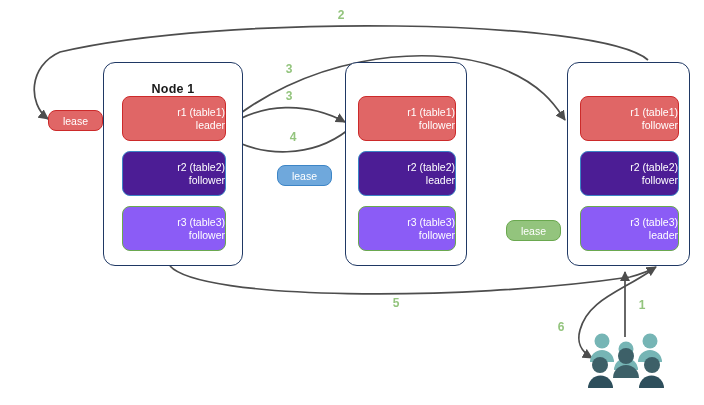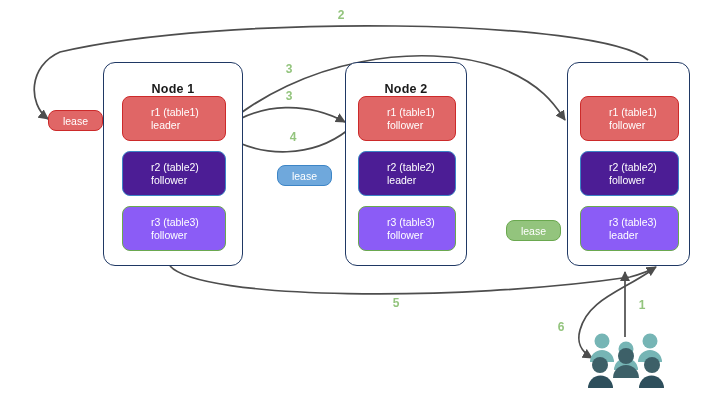--- a/index.html
+++ b/index.html
@@ -41,27 +41,26 @@
     color: #1a1a1a;
     letter-spacing: 0.2px;
     margin-top: 10px;
   }
   .replica {
     position: absolute;
     box-sizing: border-box;
     border-radius: 8px;
     display: flex;
     flex-direction: column;
-    align-items: flex-start;
+    align-items: flex-end;
     justify-content: center;
     color: #ffffff;
     font-size: 10.5px;
     line-height: 13px;
     text-align: center;
-    padding-left: 28px;
   }
   .replica .ln { display: block; }
   .rep-red   { background: #e06666; border: 1.4px solid #cc2a2a; }
   .rep-blue  { background: #4c1d95; border: 1.4px solid #3d85c6; }
   .rep-green { background: #8b5cf6; border: 1.4px solid #6aa84f; }
 
   .lease {
     position: absolute;
     box-sizing: border-box;
     border-radius: 8px;
@@ -133,21 +132,20 @@
       <span class="ln">follower</span>
     </div>
 
     <div class="replica rep-green" style="left:18px; top:143px; width:104px; height:45px;">
       <span class="ln">r3 (table3)</span>
       <span class="ln">follower</span>
     </div>
   </div>
 
   <div class="node" style="left:345px; top:62px; width:122px; height:204px;">
-    <div class="node-title">Node 2</div>
 
     <div class="replica rep-red" style="left:12px; top:33px; width:98px; height:45px;">
       <span class="ln">r1 (table1)</span>
       <span class="ln">follower</span>
     </div>
 
     <div class="replica rep-blue" style="left:12px; top:88px; width:98px; height:45px;">
       <span class="ln">r2 (table2)</span>
       <span class="ln">leader</span>
     </div>

